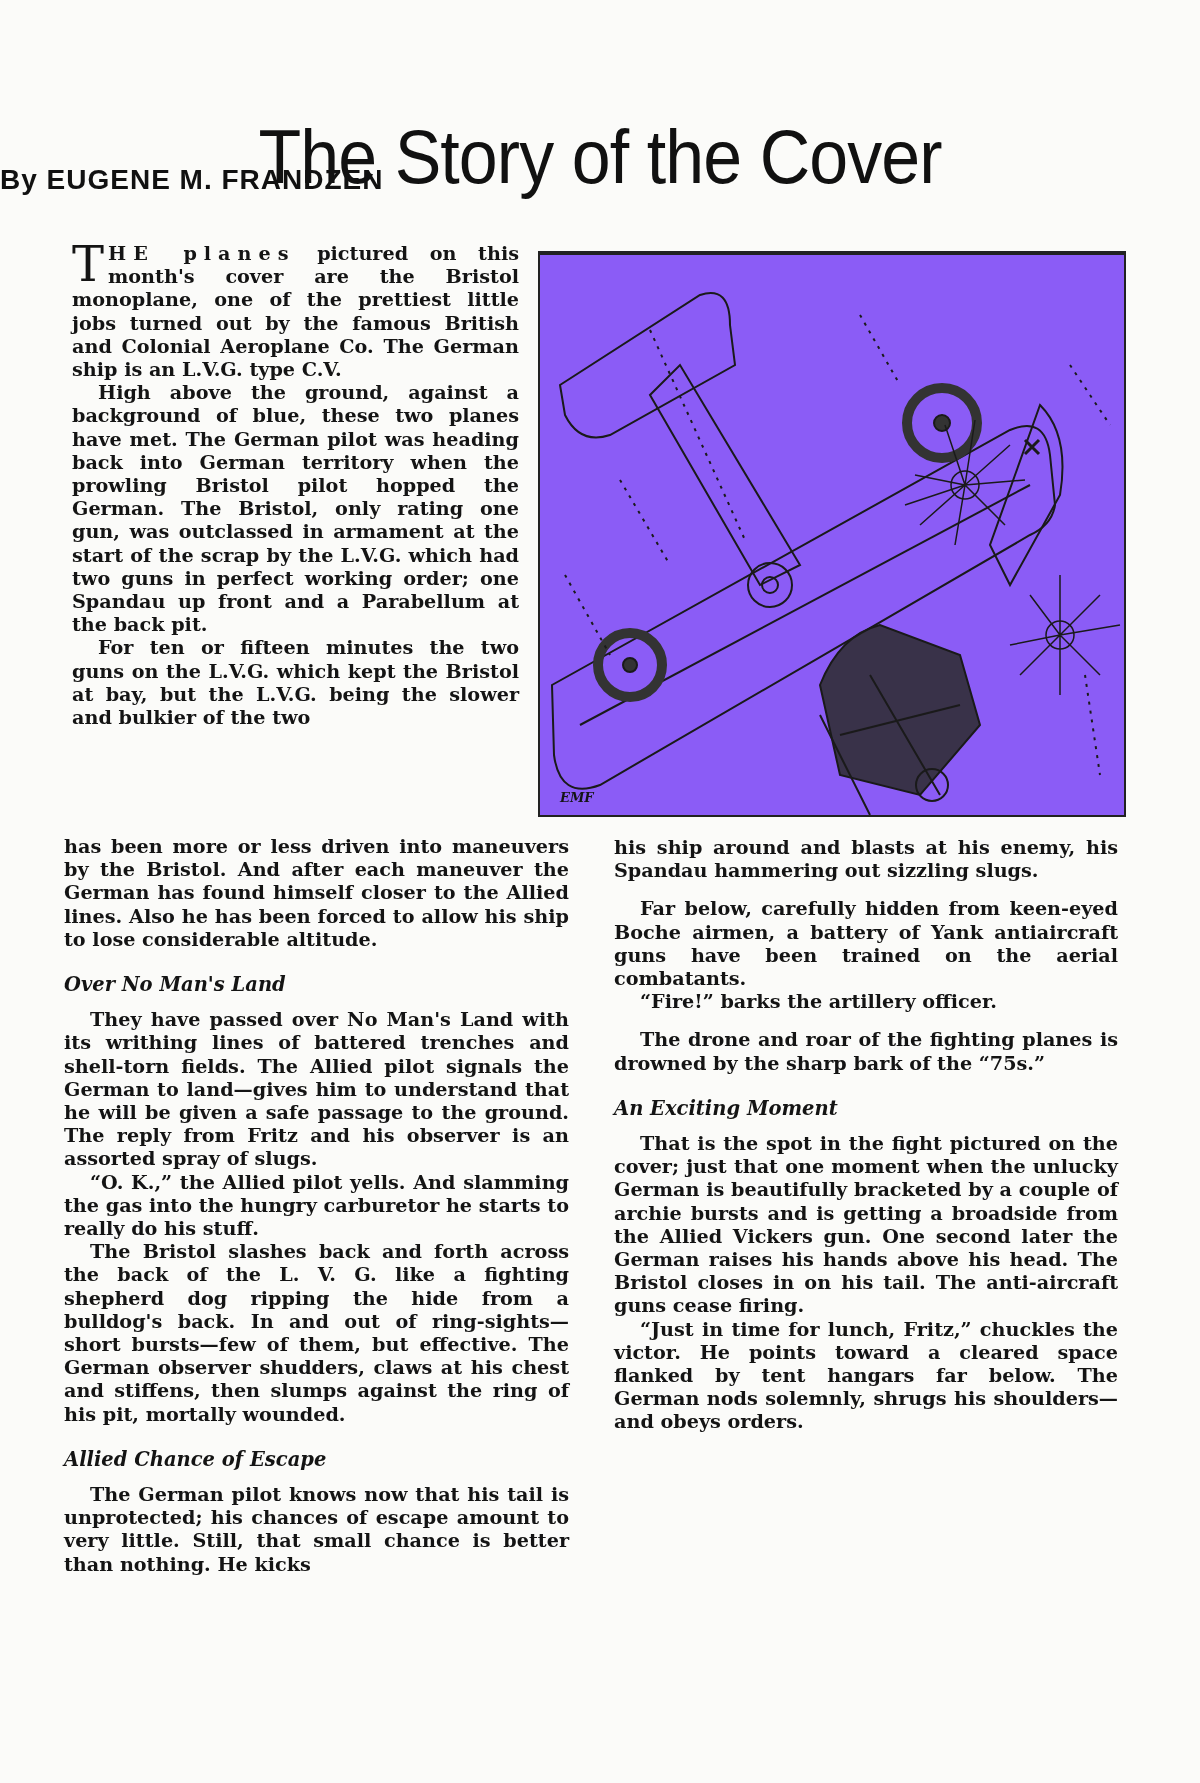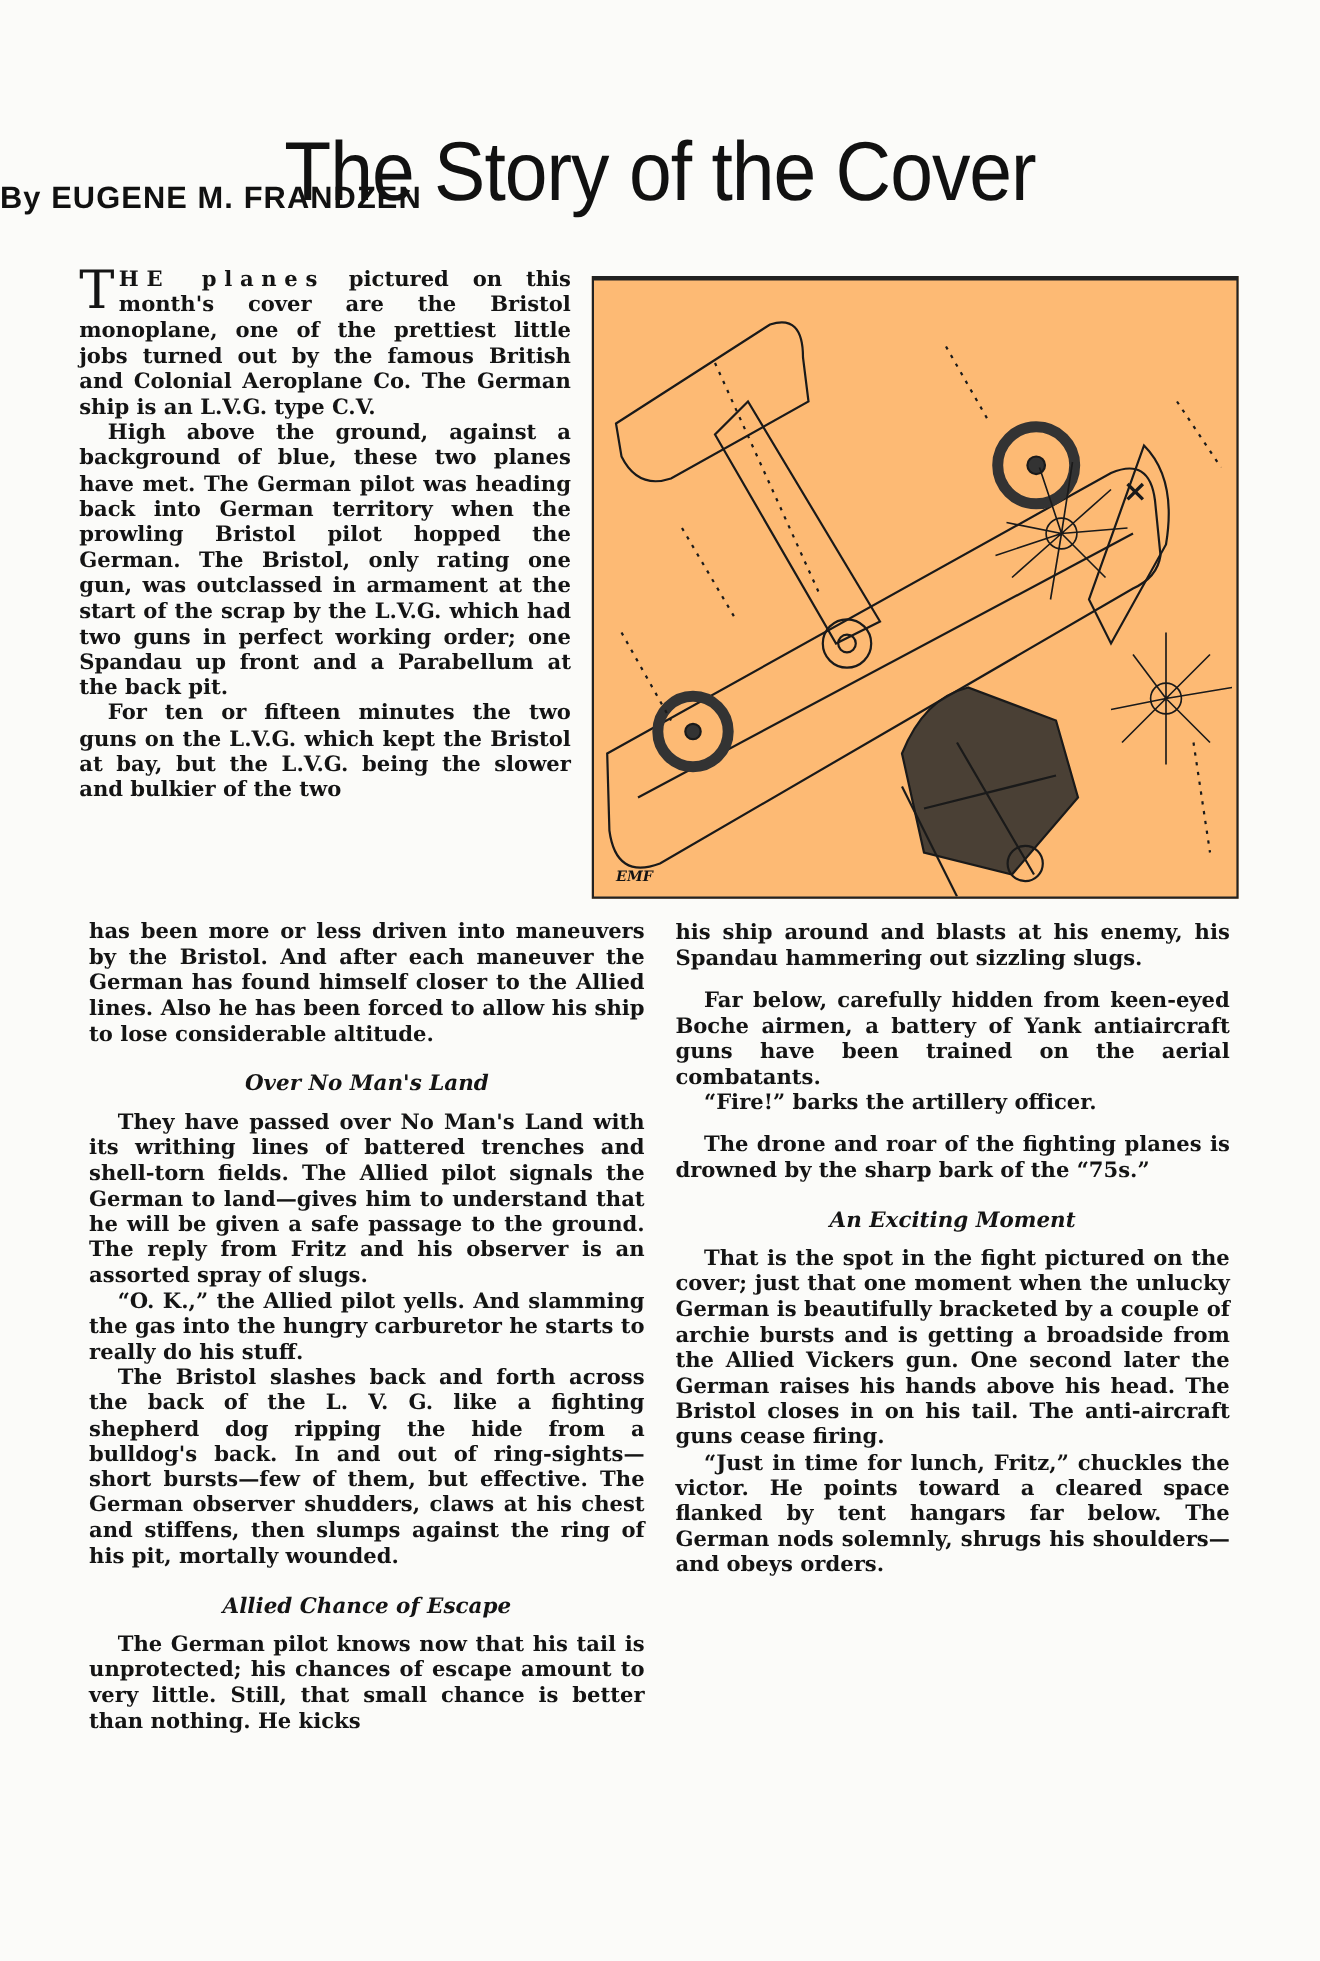--- a/index.html
+++ b/index.html
@@ -32,39 +32,39 @@
     text-align: justify;
     hyphens: manual;
   }
   .body-text p { margin: 0; text-indent: 26px; }
   .body-text p.first { text-indent: 0; }
   .body-text p.gap { margin-top: 15px; }
   .col-left-top {
     position: absolute; left: 72px; top: 242px; width: 447px;
   }
   .col-left-bottom {
-    position: absolute; left: 81px; top: 835px; width: 505px;
+    position: absolute; left: 64px; top: 835px; width: 505px;
   }
   .col-right {
     position: absolute; left: 614px; top: 836px; width: 504px;
   }
   .dropcap {
     float: left; font-size: 48px; line-height: 40px;
     font-weight: normal; margin: 2px 4px 0 0;
   }
   .spaced { letter-spacing: 7px; margin-top: 32px; }
   .subhead {
-    text-align: center; font-style: italic; font-weight: bold;
+    text-align: left; font-style: italic; font-weight: bold;
     font-size: 19.5px; margin: 22px 0 12px 0; text-indent: 0;
   }
   .illustration {
     position: absolute; left: 538px; top: 251px;
     width: 584px; height: 560px;
     border: 2px solid #222; border-top-width: 4px;
-    background: #fdba74;
+    background: #8b5cf6;
   }
   .illustration svg { width: 100%; height: 100%; display: block; }
   .sig {
     position: absolute; left: 20px; bottom: 10px;
     font-size: 13px; font-style: italic; font-weight: bold;
     font-family: "DejaVu Serif", serif;
   }
 </style>
 </head>
 <body>

